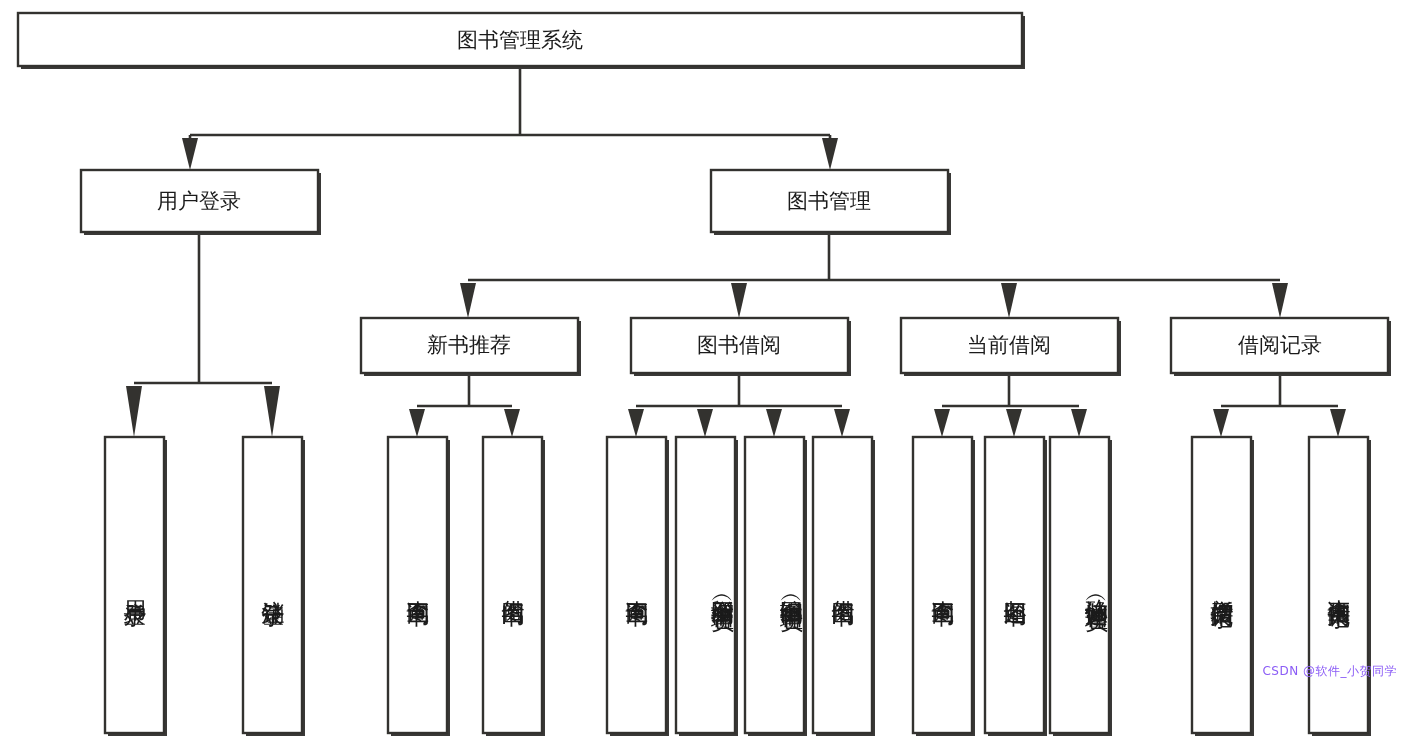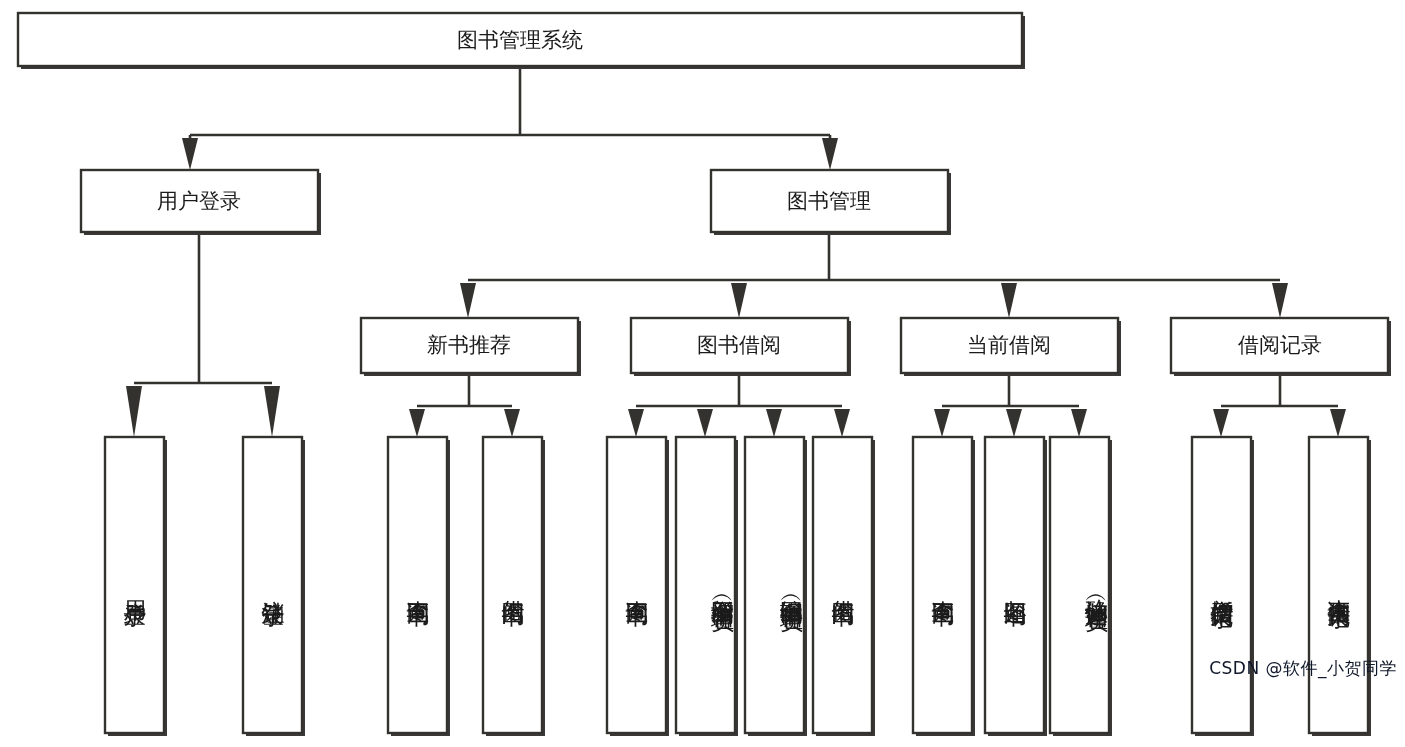--- a/index.html
+++ b/index.html
@@ -63,22 +63,22 @@
     color: #1b1b1b;
     white-space: nowrap;
     text-align: left;
     pointer-events: none;
   }
   .watermark {
     position: absolute;
     right: 8px;
     bottom: 4px;
     font-family: "DejaVu Sans", "Liberation Sans", sans-serif;
-    font-size: 17px;
-    color: #0f172a;
+    font-size: 12px;
+    color: #8b5cf6;
     letter-spacing: 0.5px;
     white-space: nowrap;
   }
 </style>
 </head>
 <body>
 
 <div id="diagram-root">
 
   <svg class="diagram-canvas" viewBox="0 0 1405 747" xmlns="http://www.w3.org/2000/svg">

